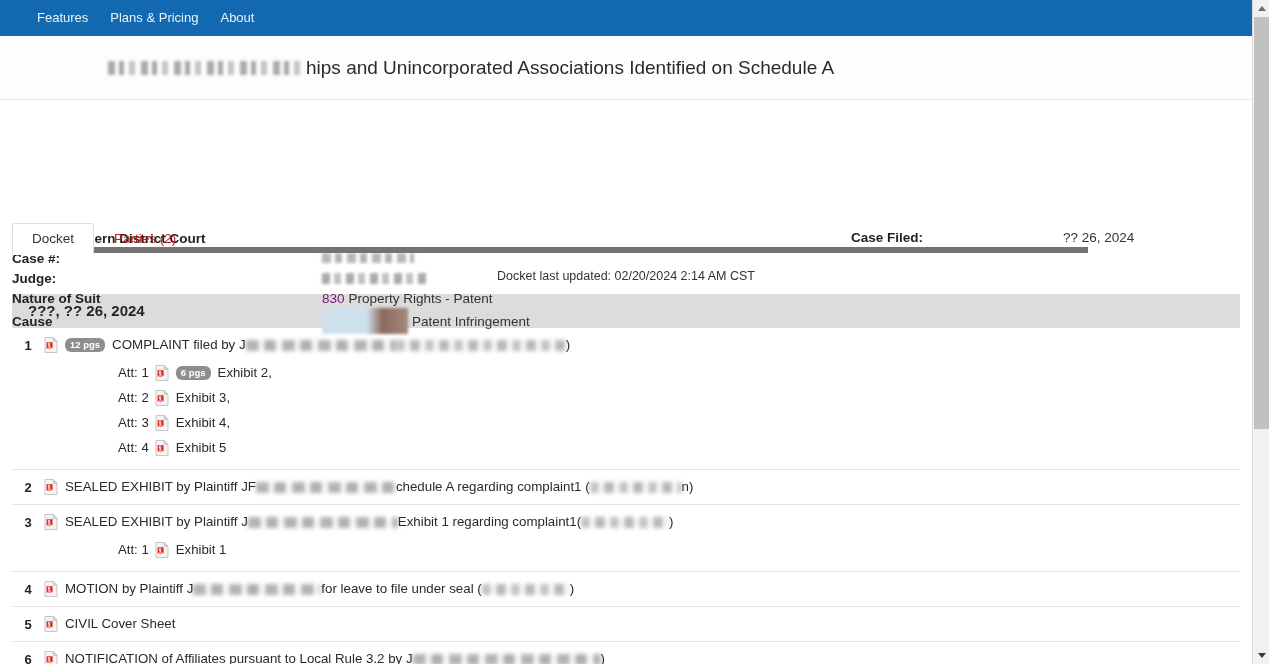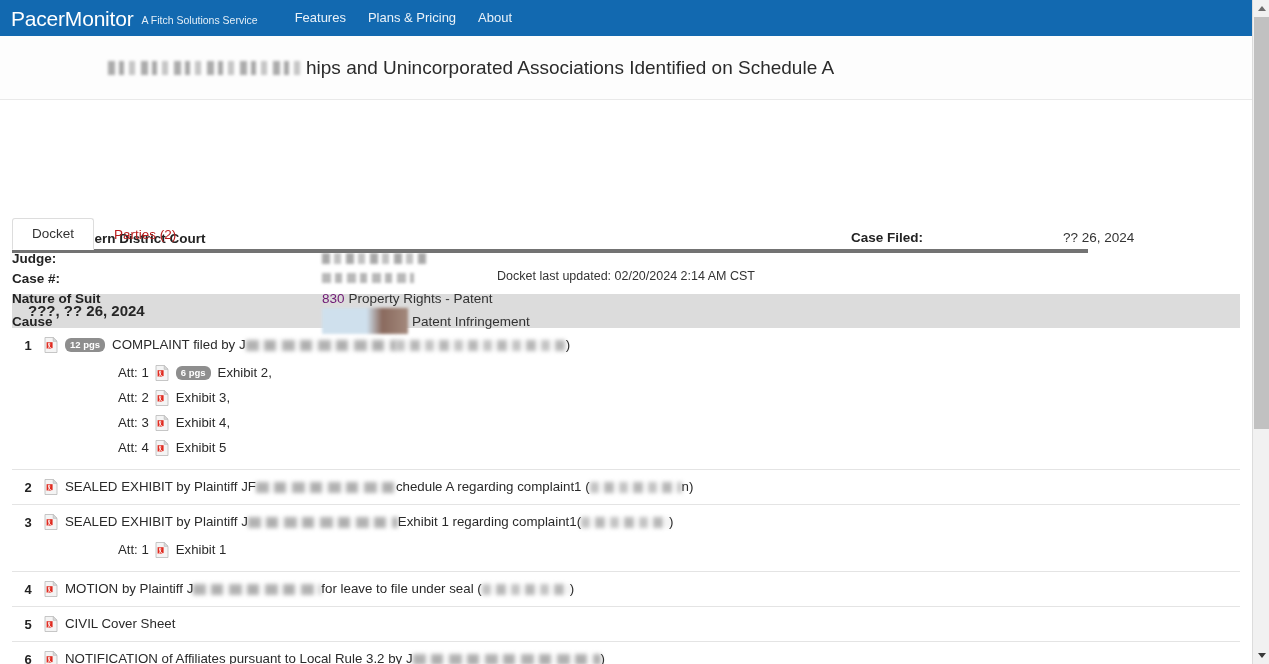--- a/index.html
+++ b/index.html
@@ -169,23 +169,23 @@
     vertical-align: middle;
     margin-right: 4px;
   }
 
   
   .tabs {
     position: relative;
     margin-left: 12px;
     margin-top: 4px;
     display: flex;
-    align-items: flex-end;
+    align-items: flex-start;
     height: 31px;
-    border-bottom: 4px solid #737373;
+    border-bottom: 6px solid #737373;
     width: 1076px;
   }
   .tab {
     font-size: 13.5px;
     color: #b91c1c;
     padding: 7px 19px 7px 19px;
     cursor: pointer;
     line-height: 16px;
     border: 1px solid transparent;
     border-bottom: none;
@@ -322,24 +322,20 @@
   }
 </style>
 </head>
 <body>
 
 <div id="app">
 
   <div id="page">
 
     <div class="navbar">
-      <div class="brand-wrap">
-        <span class="brand">PacerMonitor</span>
-        <span class="brand-sub">A Fitch Solutions Service</span>
-      </div>
 
       <div class="nav-links">
         <span class="nav-link">Features</span>
         <span class="nav-link">Plans &amp; Pricing</span>
         <span class="nav-link">About</span>
       </div>
 
     </div>
 
     <div class="title-band">
@@ -348,29 +344,29 @@
         <span>hips and Unincorporated Associations Identified on Schedule A</span>
       </div>
     </div>
 
     <div class="meta">
       <div class="meta-left">
         <div class="meta-row">
           <span class="court-name">Illinois Northern District Court</span>
         </div>
         <div class="meta-row">
+          <span class="meta-label">Case #:</span>
+          <span class="meta-val">
+            <span class="blur blur-case"></span>
+          </span>
+        </div>
+        <div class="meta-row">
           <span class="meta-label">Judge:</span>
           <span class="meta-val">
             <span class="blur blur-judge"></span>
-          </span>
-        </div>
-        <div class="meta-row">
-          <span class="meta-label">Case #:</span>
-          <span class="meta-val">
-            <span class="blur blur-case"></span>
           </span>
         </div>
         <div class="meta-row">
           <span class="meta-label">Nature of Suit</span>
           <span class="meta-val">
             <span style="color:#701a75">830</span>
             <span style="margin-left:4px">Property Rights - Patent</span>
           </span>
         </div>
         <div class="meta-row" style="height:26px">

